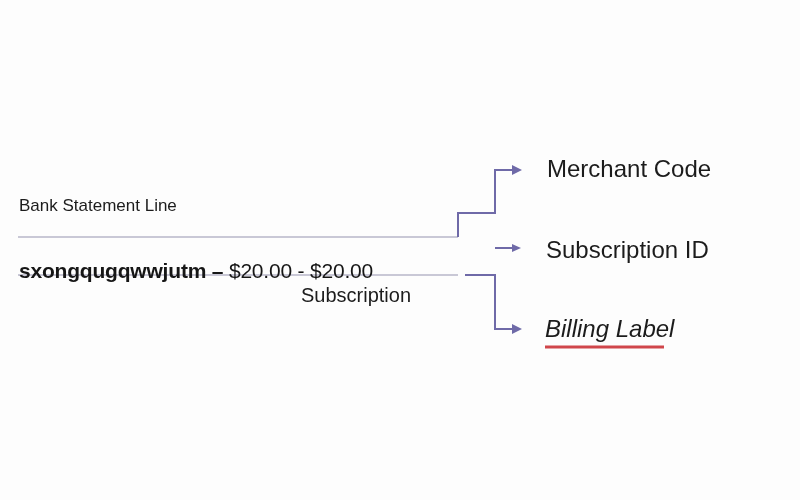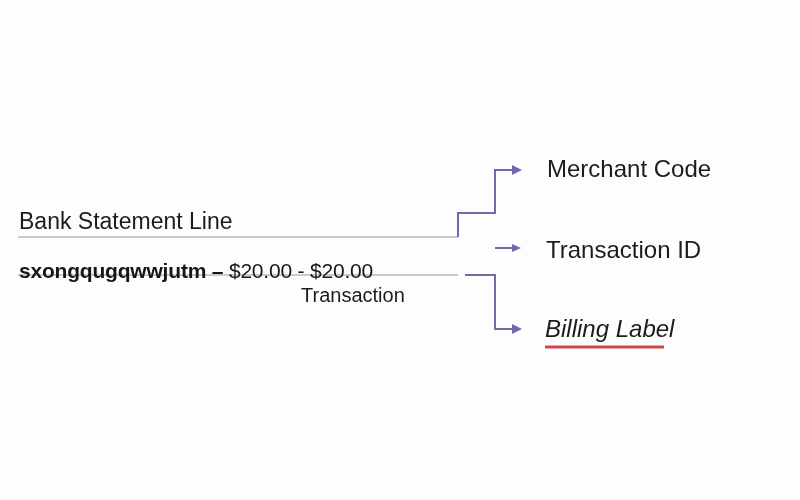--- a/index.html
+++ b/index.html
@@ -4,21 +4,21 @@
   <style>
     html, body { margin: 0; padding: 0; }
     body {
       width: 800px; height: 500px; overflow: hidden;
       background: #fdfdfd;
       font-family: "Liberation Sans", "DejaVu Sans", sans-serif;
       color: #1a1a1a;
       position: relative;
     }
     .abs { position: absolute; white-space: nowrap; }
-    .title { left: 19px; top: 208px; font-size: 23px; font-weight: normal; color: #1c1c1c; }
+    .title { left: 19px; top: 196px; font-size: 17px; font-weight: normal; color: #1c1c1c; }
     .statement { left: 19px; top: 259px; font-size: 21px; font-weight: bold; color: #161616; letter-spacing: -0.2px; }
     .statement .amounts { font-weight: normal; }
     .subtitle { left: 301px; top: 284px; font-size: 20px; color: #1c1c1c; }
     .label { font-size: 24px; color: #1c1c1c; }
     .lbl-merchant { left: 547px; top: 155px; }
     .lbl-txn { left: 546px; top: 236px; }
     .lbl-billing { left: 545px; top: 315px; font-style: italic; }
     svg.connectors { position: absolute; left: 0; top: 0; }
   </style>
 </head>
@@ -42,17 +42,17 @@
 
   <line x1="545" y1="347" x2="664" y2="347" stroke="#d0464b" stroke-width="3"></line>
 </svg>
 
 <div class="abs title">Bank Statement Line</div>
 
 <div class="abs statement">
   <span>sxongqugqwwjutm</span><span> – </span><span class="amounts">$20.00 - $20.00</span>
 </div>
 
-<div class="abs subtitle">Transaction</div>
+<div class="abs subtitle">Subscription</div>
 
 <div class="abs label lbl-merchant">Merchant Code</div>
-<div class="abs label lbl-txn">Transaction ID</div>
+<div class="abs label lbl-txn">Subscription ID</div>
 <div class="abs label lbl-billing">Billing Label</div>
 
 </body></html>

